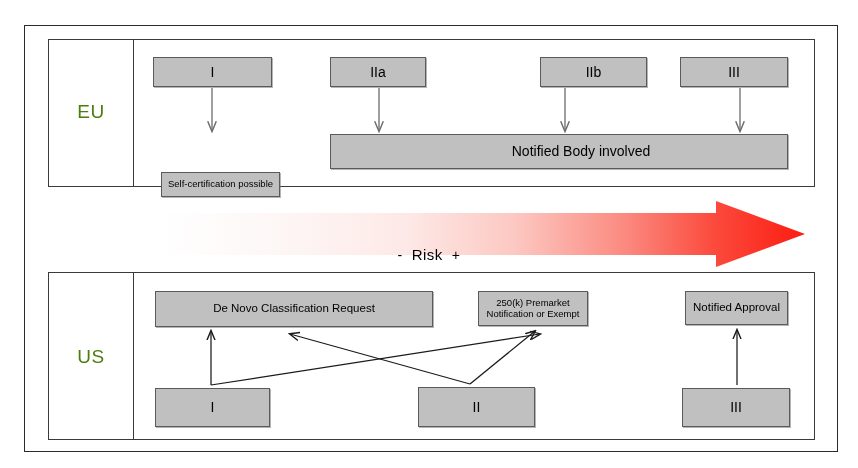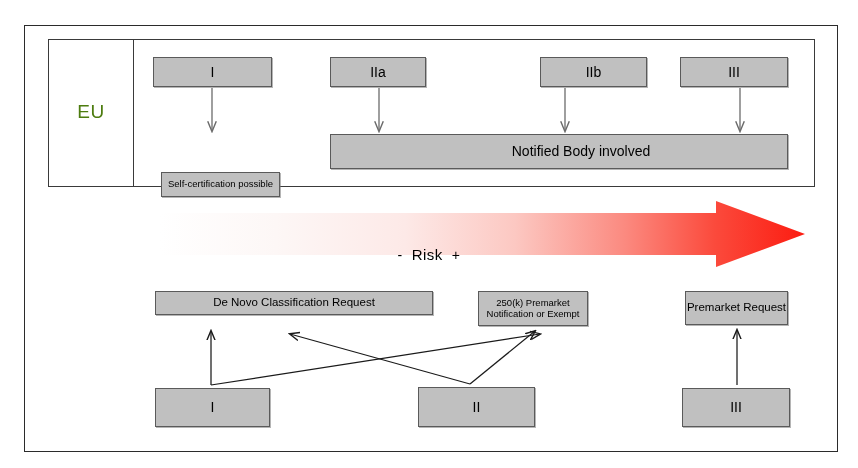--- a/index.html
+++ b/index.html
@@ -136,29 +136,33 @@
     <span>III</span>
   </div>
 
   <div class="gbox small" style="left:161px; top:136px; width:119px; height:25px;margin-top:36px;">
     <span>Self-certification possible</span>
   </div>
   <div class="gbox big" style="left:330px; top:134px; width:458px; height:35px;padding-left:44px;">
     <span>Notified Body involved</span>
   </div>
 
-
-  <div class="gbox med" style="left:155px; top:291px; width:278px; height:24px;">
+  <div class="panel panel-us">
+    <div class="panel-divider" style="left:84px;"></div>
+    <div class="panel-label" style="top:73px;">US</div>
+  </div>
+
+  <div class="gbox med" style="left:155px; top:291px; width:278px; height:36px;">
     <span>De Novo Classification Request</span>
   </div>
   <div class="gbox small" style="left:478px; top:291px; width:110px; height:35px;">
     <span>250(k) Premarket Notification or Exempt</span>
   </div>
   <div class="gbox med" style="left:685px; top:291px; width:103px; height:34px;">
-    <span>Premarket Request</span>
+    <span>Notified Approval</span>
   </div>
 
   <div class="gbox roman" style="left:155px; top:388px; width:115px; height:39px;">
     <span>I</span>
   </div>
   <div class="gbox roman" style="left:418px; top:387px; width:117px; height:40px;text-align:center;">
     <span>II</span>
   </div>
   <div class="gbox roman" style="left:682px; top:388px; width:108px; height:39px;">
     <span>III</span>

